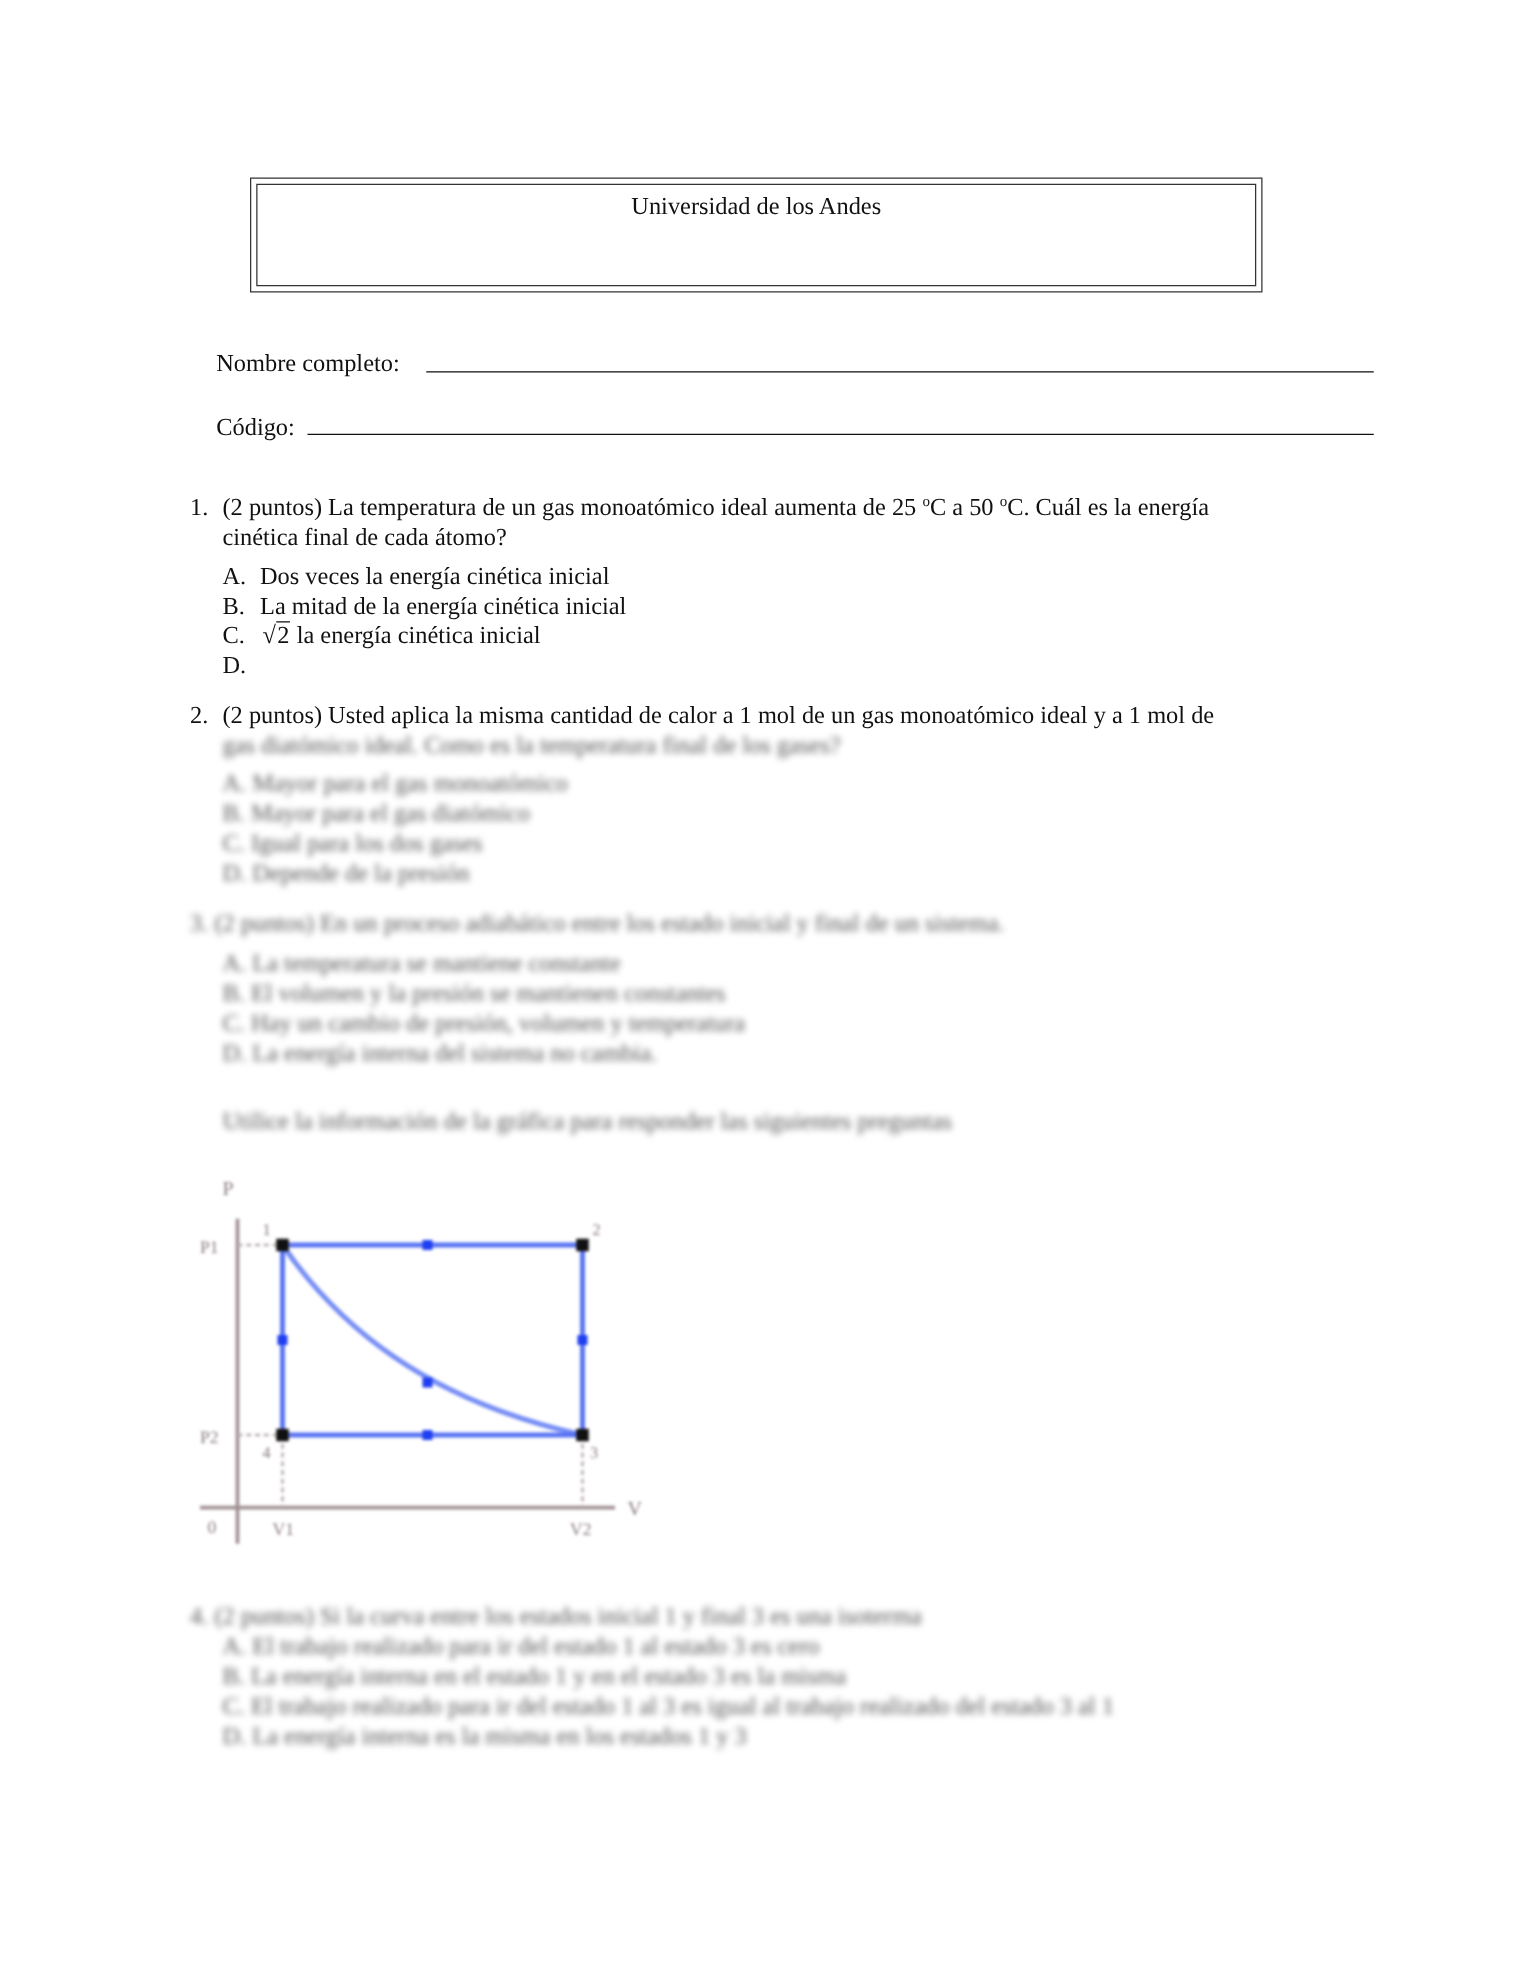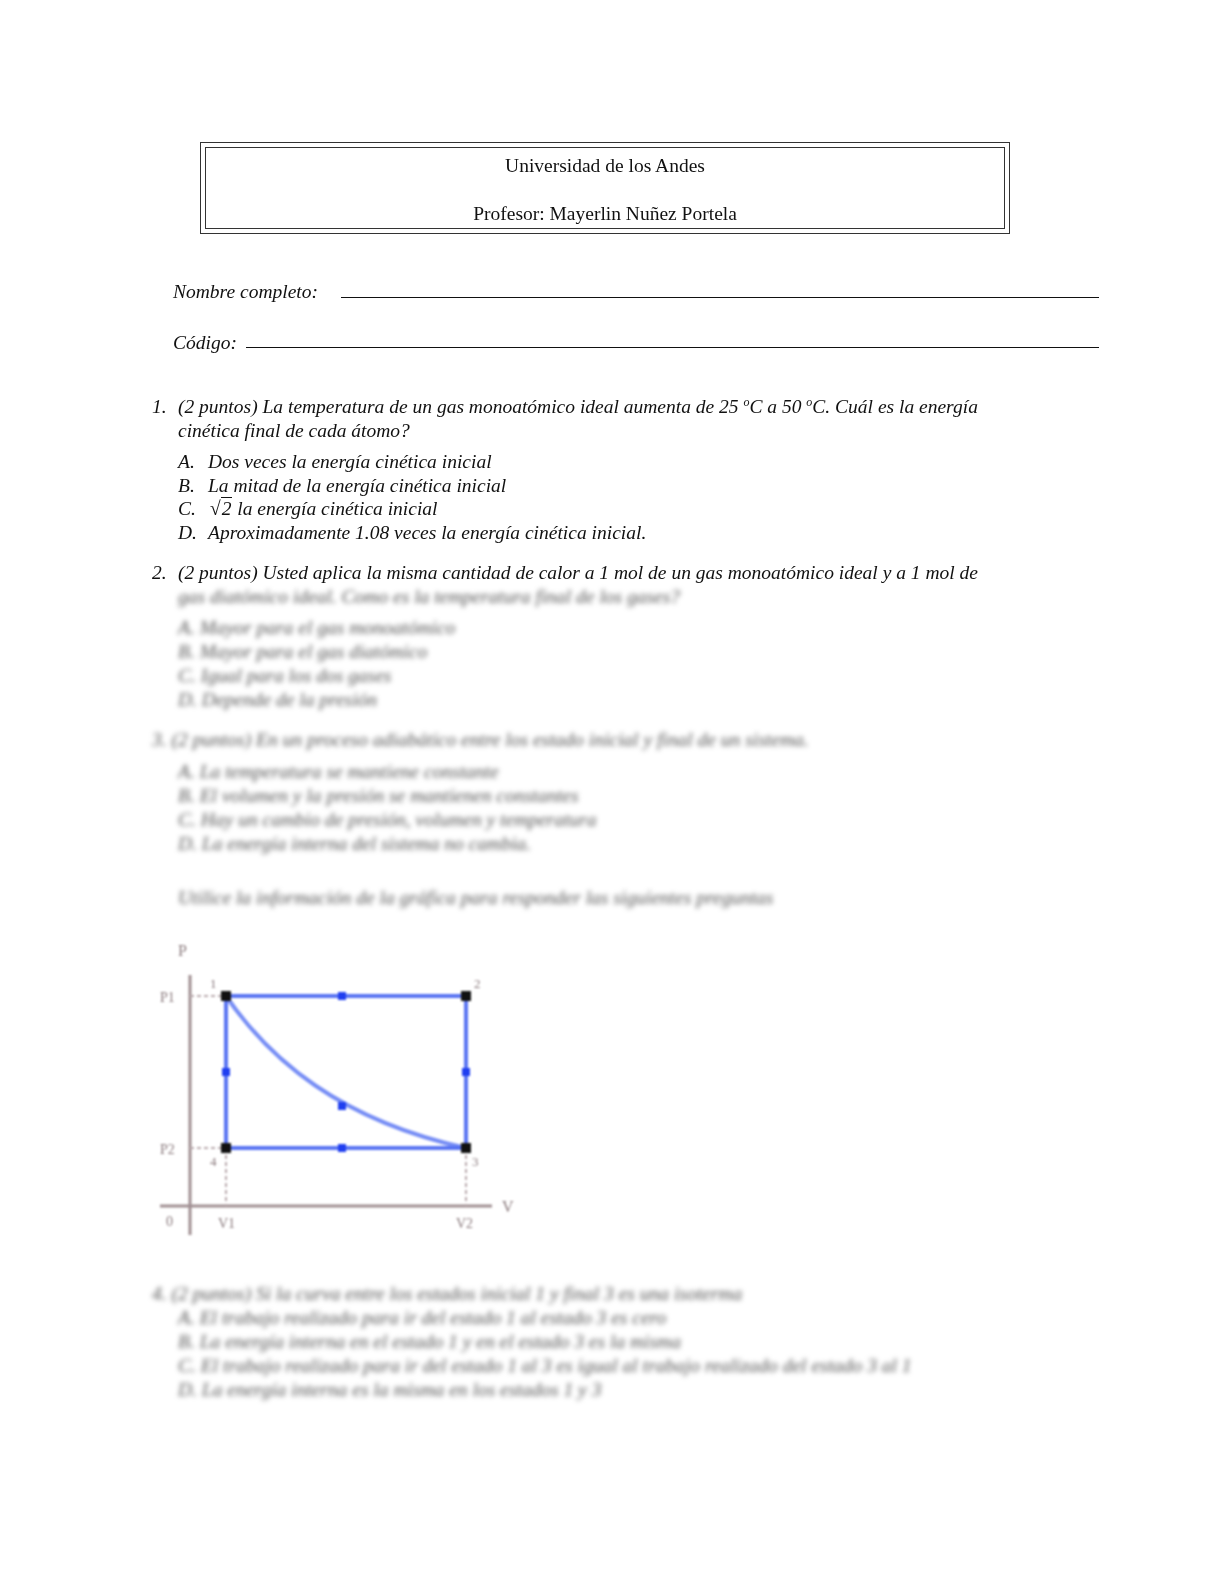--- a/index.html
+++ b/index.html
@@ -1,38 +1,37 @@
 <!DOCTYPE html>
 <html><head>
 <meta charset="utf-8">
 <style>
   html, body { margin: 0; padding: 0; background: #ffffff; }
   body { width: 1224px; height: 1584px; position: relative; font-family: "DejaVu Serif", "Liberation Serif", serif; color: #111; overflow: hidden; }
   .page { position: absolute; left: 0; top: 0; width: 1224px; height: 1584px; }
-  .t { position: absolute; font-size: 19.5px; line-height: 24px; white-space: nowrap; font-family: "Liberation Serif", "DejaVu Serif", serif; font-style: italic; }
+  .t { position: absolute; font-size: 19.5px; line-height: 24px; white-space: nowrap; font-family: "Liberation Serif", "DejaVu Serif", serif; }
   .hdr-outer { position: absolute; left: 200px; top: 142px; width: 810px; height: 92px; border: 1.3px solid #333; box-sizing: border-box; }
   .hdr-inner { position: absolute; left: 4px; top: 4px; right: 4px; bottom: 4px; border: 1.3px solid #333; }
   .hdr-line { position: absolute; left: 0; right: 0; text-align: center; font-size: 19.5px; line-height: 24px; font-family: "Liberation Serif", "DejaVu Serif", serif; }
   .rule { position: absolute; height: 0; border-top: 1.5px solid #111; }
   .bold { font-weight: bold; }
   .sqrt { display: inline-block; position: relative; padding-left: 2px; }
   .sqrt .rad { border-top: 1.3px solid #111; padding: 0 1px; }
   sup { font-size: 12px; line-height: 0; }
   .blur { filter: blur(2.6px); color: #555; }
   .diagram { position: absolute; left: 150px; top: 930px; width: 380px; height: 310px; filter: blur(1.2px); }
 </style>
 </head>
 <body>
 
 <div class="page">
 
   <div class="hdr-outer">
     <div class="hdr-inner">
       <div class="hdr-line" style="top:6px;">Universidad de los Andes</div>
-      <div class="hdr-line" style="top:54px;">Profesor: Mayerlin Nuñez Portela</div>
     </div>
   </div>
 
   <div class="t" style="left:173px; top:280px;">Nombre completo:</div>
   <div class="rule" style="left:341px; top:297px; width:758px;"></div>
 
   <div class="t" style="left:173px; top:331px;">Código:</div>
   <div class="rule" style="left:246px; top:347px; width:853px;"></div>
 
 
@@ -44,21 +43,20 @@
 
   <div class="t" style="left:178px; top:450px;">A.</div>
   <div class="t" style="left:208px; top:450px;">Dos veces la energía cinética inicial</div>
   <div class="t" style="left:178px; top:474px;">B.</div>
   <div class="t" style="left:208px; top:474px;">La mitad de la energía cinética inicial</div>
   <div class="t" style="left:178px; top:497px;">C.</div>
   <div class="t" style="left:208px; top:497px;">
     <span class="sqrt">√<span class="rad">2</span></span><span> la energía cinética inicial</span>
   </div>
   <div class="t" style="left:178px; top:521px;">D.</div>
-  <div class="t" style="left:208px; top:521px;">Aproximadamente 1.08 veces la energía cinética inicial.</div>
 
   <div class="t" style="left:152px; top:561px;">2.</div>
   <div class="t" style="left:178px; top:561px;text-align:right;">(2 puntos) Usted aplica la misma cantidad de calor a 1 mol de un gas monoatómico ideal y a 1 mol de</div>
   <div class="t blur" style="left:178px; top:585px;">gas diatómico ideal. Como es la temperatura final de los gases?</div>
 
   <div class="t blur" style="left:178px; top:616px;"><span>A.</span> <span>Mayor para el gas monoatómico</span></div>
   <div class="t blur" style="left:178px; top:640px;"><span>B.</span> <span>Mayor para el gas diatómico</span></div>
   <div class="t blur" style="left:178px; top:664px;"><span>C.</span> <span>Igual para los dos gases</span></div>
   <div class="t blur" style="left:178px; top:688px;"><span>D.</span> <span>Depende de la presión</span></div>
 

